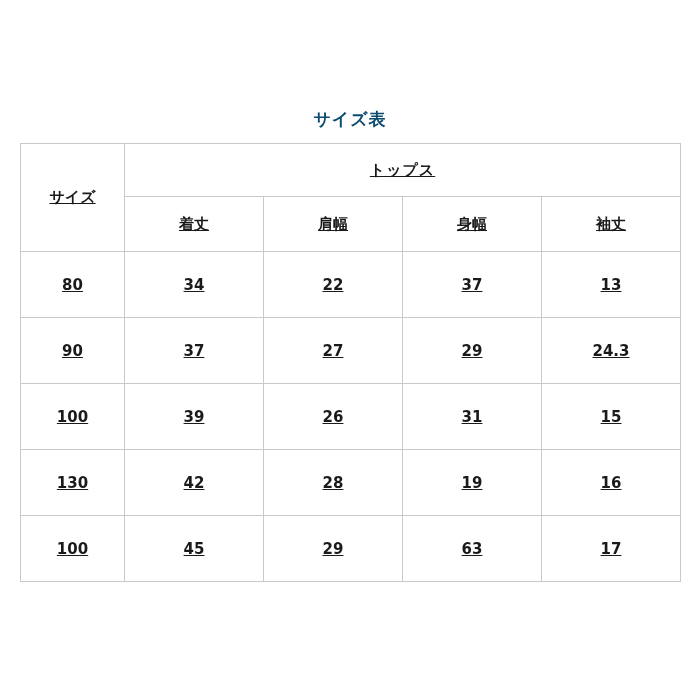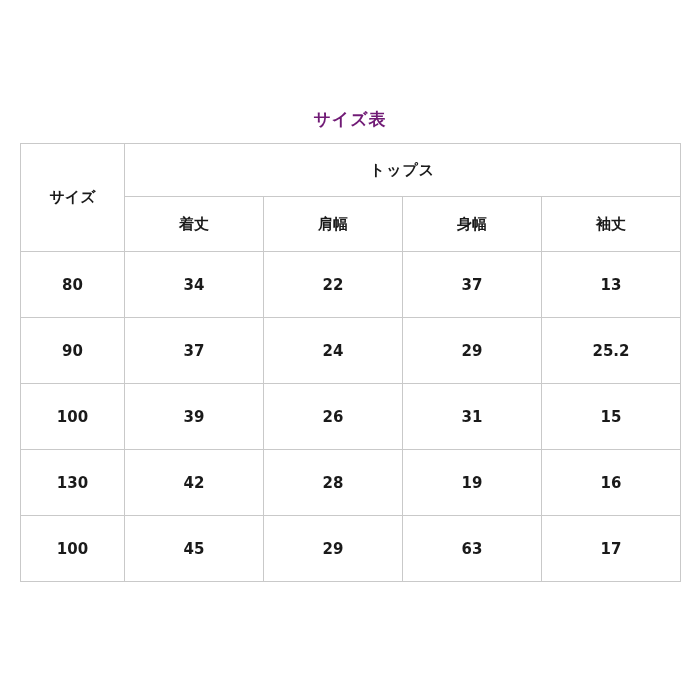--- a/index.html
+++ b/index.html
@@ -22,21 +22,21 @@
   }
   .title {
     position: absolute;
     top: 108px;
     left: 0;
     width: 700px;
     text-align: center;
     font-size: 17px;
     font-weight: bold;
     letter-spacing: 1px;
-    color: #701a75;
+    color: #0c4a6e;
   }
   .table-wrap {
     position: absolute;
     left: 20px;
     top: 143px;
     width: 660px;
   }
   table.size-table {
     border-collapse: collapse;
     width: 660px;
@@ -44,20 +44,21 @@
   }
   table.size-table td,
   table.size-table th {
     border: 1px solid #c9c9c9;
     text-align: center;
     vertical-align: middle;
     font-size: 15px;
     font-weight: bold;
     color: #1a1a1a;
     padding: 0;
+    text-decoration: underline;
   }
   .col-size { width: 104px; }
   .col-data { width: 139px; }
 
   .hdr-size {
     height: 82px;
     font-size: 15px;
     margin-left: 28px;
   }
   .hdr-group {
@@ -105,23 +106,23 @@
         <tr class="data-row">
           <td>80</td>
           <td>34</td>
           <td>22</td>
           <td>37</td>
           <td>13</td>
         </tr>
         <tr class="data-row">
           <td>90</td>
           <td>37</td>
-          <td>24</td>
+          <td>27</td>
           <td>29</td>
-          <td>25.2</td>
+          <td>24.3</td>
         </tr>
         <tr class="data-row">
           <td>100</td>
           <td>39</td>
           <td>26</td>
           <td>31</td>
           <td>15</td>
         </tr>
         <tr class="data-row">
           <td>130</td>

